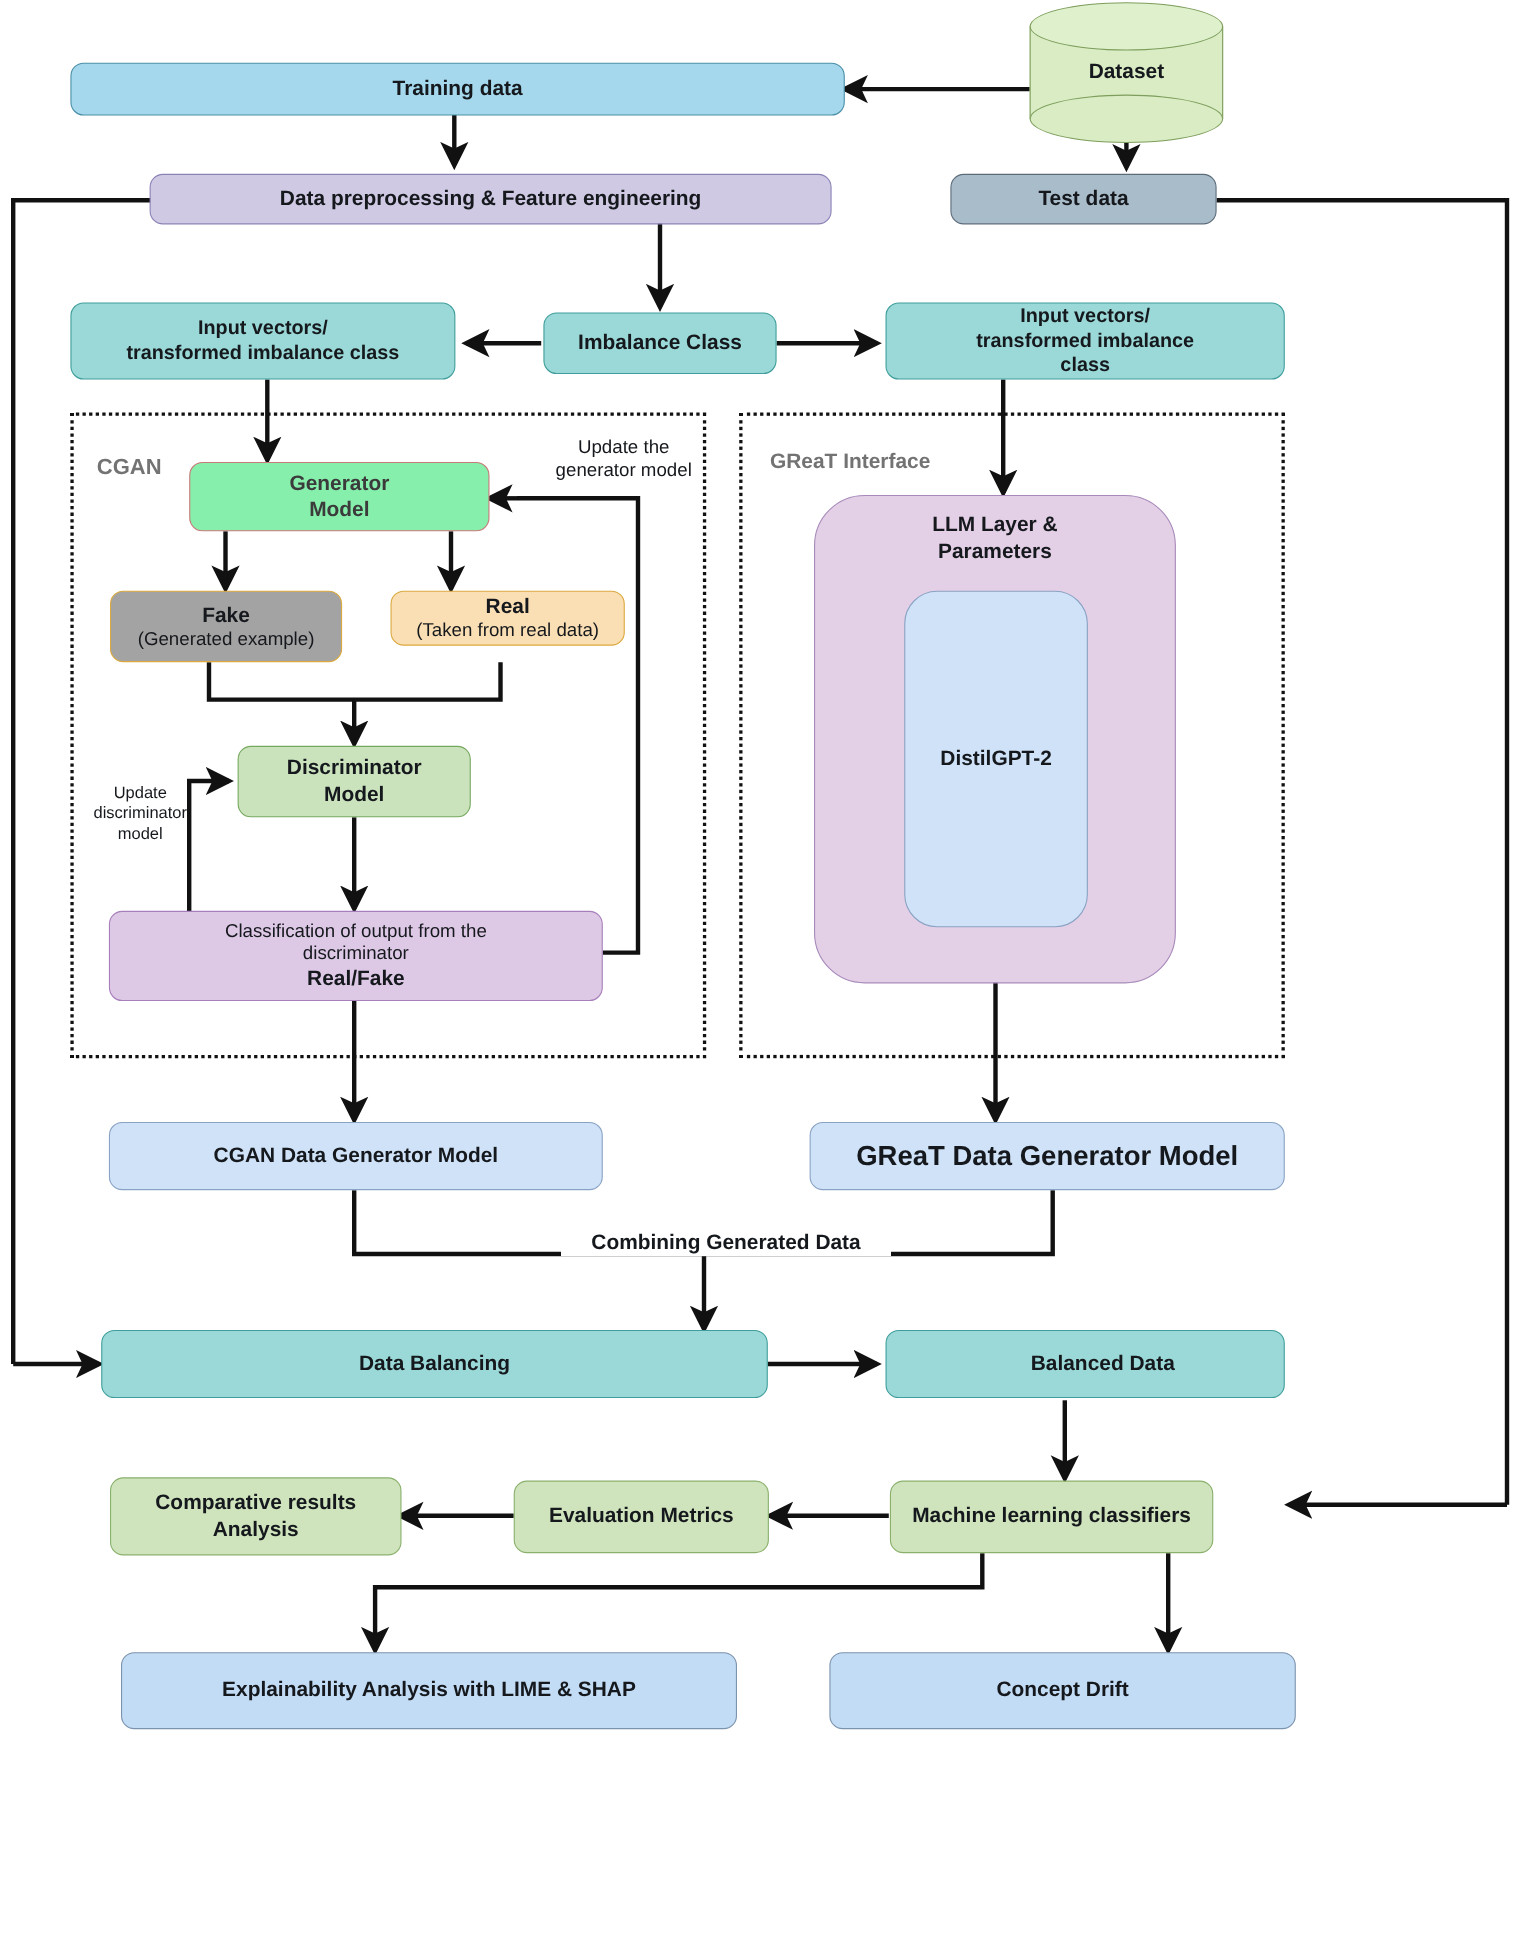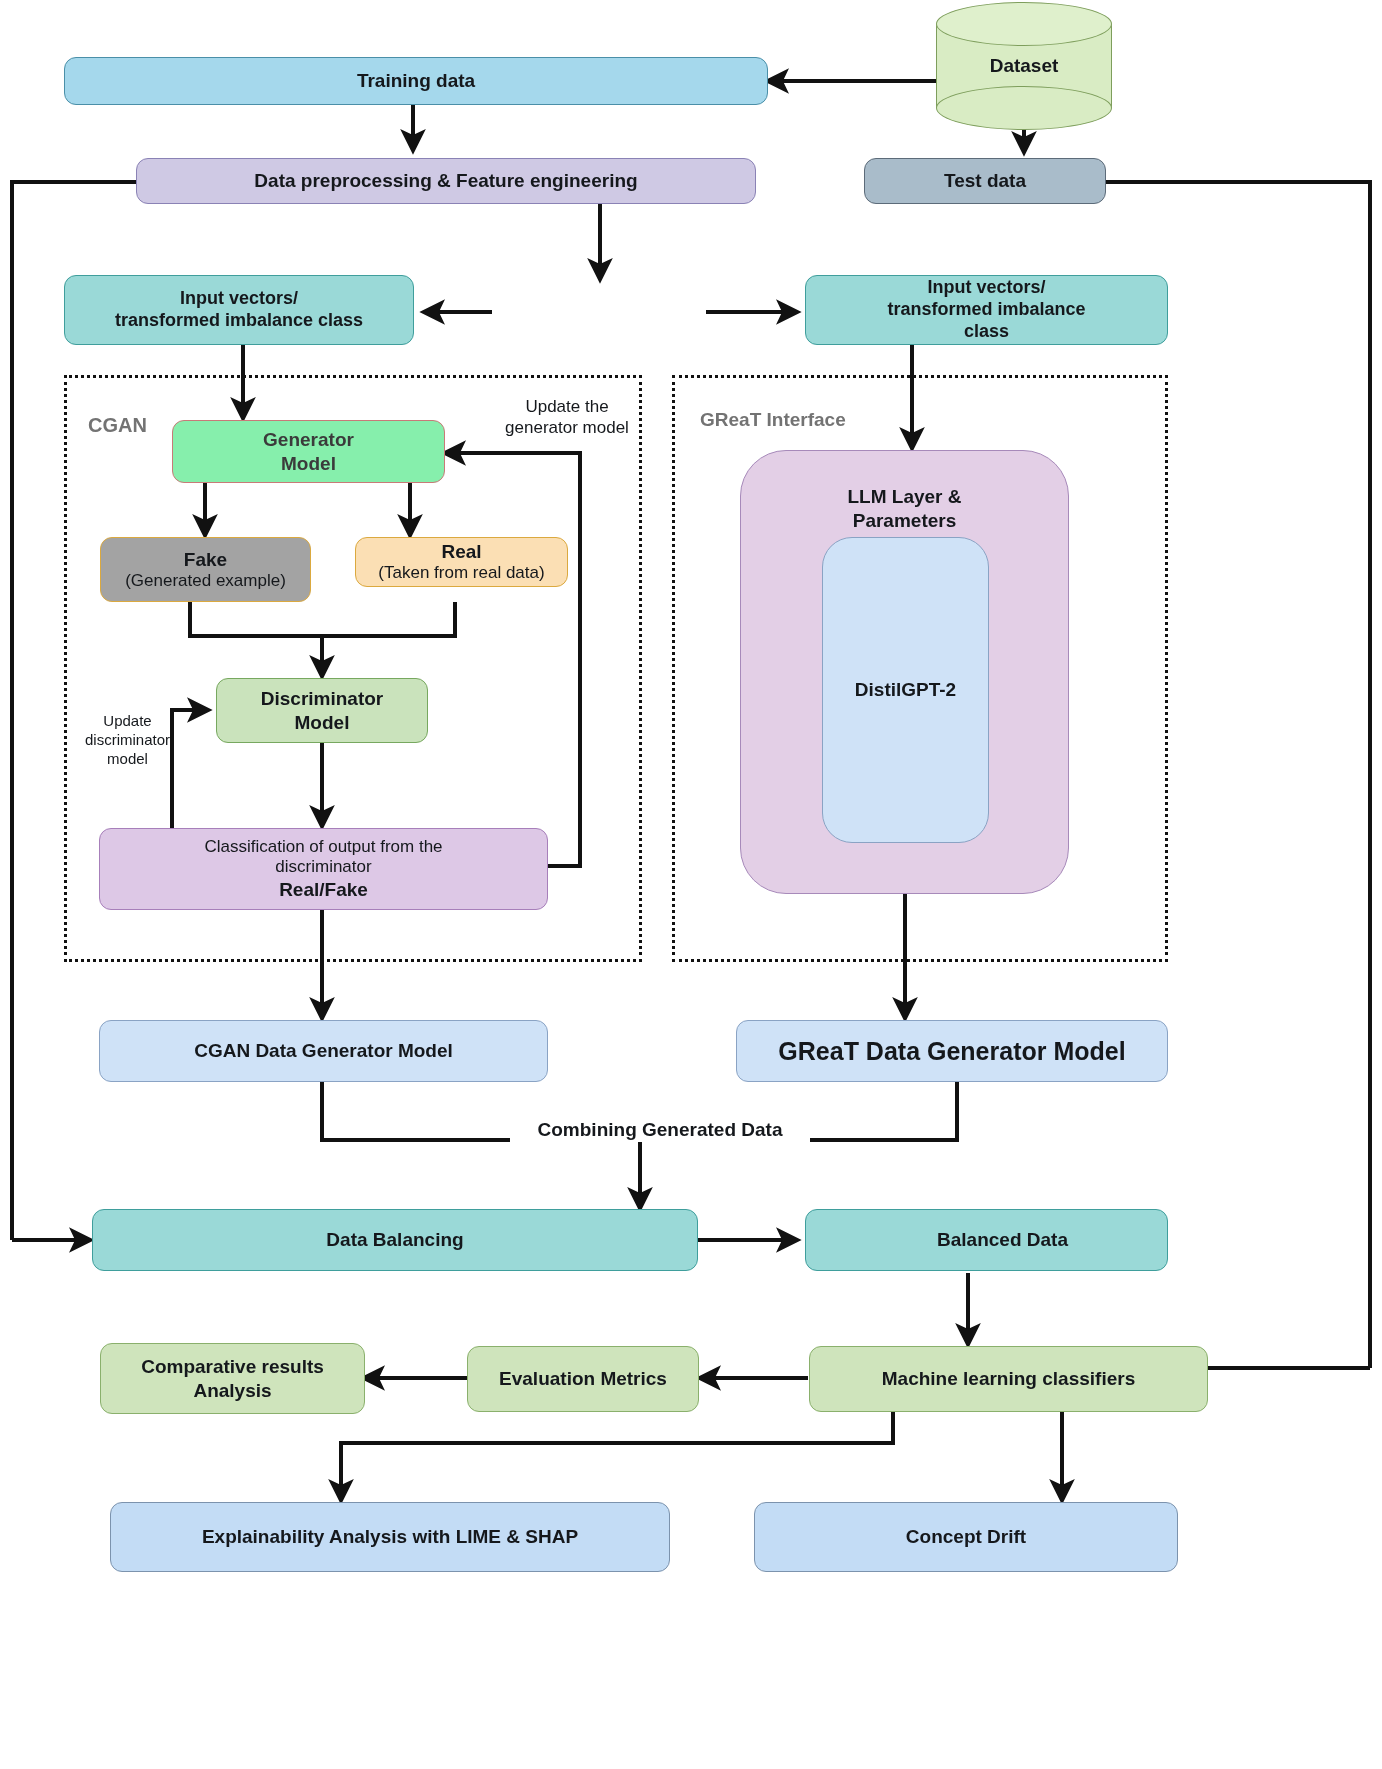--- a/index.html
+++ b/index.html
@@ -208,20 +208,23 @@
   </div>
 
   <div class="node" style="left:864px; top:158px; width:242px; height:46px; background:#a9bcca; border-color:#5c6b79; font-size:19px;">
     <span>Test data</span>
   </div>
 
   <div class="node" style="left:136px; top:158px; width:620px; height:46px; background:#cfc9e4; border-color:#8a82b5; font-size:19px;">
     <span>Data preprocessing  &amp; Feature engineering</span>
   </div>
 
+  <div class="node" style="left:494px; top:284px; width:212px; height:56px; background:#9ad9d7; border-color:#3f9e9c; font-size:19px;">
+    <span>Imbalance Class</span>
+  </div>
 
   <div class="node" style="left:64px; top:275px; width:350px; height:70px; background:#9ad9d7; border-color:#3f9e9c; font-size:18px; flex-direction:column;">
     <span>Input vectors/</span>
     <span>transformed imbalance class</span>
   </div>
 
   <div class="node" style="left:805px; top:275px; width:363px; height:70px; background:#9ad9d7; border-color:#3f9e9c; font-size:18px; flex-direction:column;">
     <span>Input vectors/</span>
     <span>transformed imbalance</span>
     <span>class</span>
@@ -247,21 +250,21 @@
     <span>Model</span>
   </div>
 
   <div class="node" style="left:99px; top:828px; width:449px; height:82px; background:#ddc8e6; border-color:#a77fba; font-size:17px; flex-direction:column;">
     <span style="font-weight:normal;">Classification of output from the</span>
     <span style="font-weight:normal;">discriminator</span>
     <span style="font-size:19px;">Real/Fake</span>
   </div>
 
   <div style="position:absolute; left:740px; top:450px; width:327px; height:442px; background:#e3cfe6; border:1.5px solid #a78aba; border-radius:46px; z-index:3;">
-    <div style="position:absolute; left:0; top:34px; width:100%; text-align:center; font-weight:bold; font-size:19px; color:#15181c; line-height:1.25;">
+    <div style="position:absolute; left:0; top:15px; width:100%; text-align:center; font-weight:bold; font-size:19px; color:#15181c; line-height:1.25;">
       <div>LLM Layer &amp;</div>
       <div>Parameters</div>
     </div>
 
     <div style="position:absolute; left:81px; top:86px; width:165px; height:304px; background:#cfe2f7; border:1.5px solid #8aa3c4; border-radius:30px; display:flex; align-items:center; justify-content:center;">
       <span style="font-weight:bold; font-size:19px; color:#15181c;">DistilGPT-2</span>
     </div>
   </div>
 
   <div class="node" style="left:99px; top:1020px; width:449px; height:62px; background:#cfe2f7; border-color:#8aa3c4; font-size:19px;">
@@ -273,21 +276,21 @@
   </div>
 
   <div class="node" style="left:92px; top:1209px; width:606px; height:62px; background:#9ad9d7; border-color:#3f9e9c; font-size:19px;">
     <span>Data Balancing</span>
   </div>
 
   <div class="node" style="left:805px; top:1209px; width:363px; height:62px; background:#9ad9d7; border-color:#3f9e9c; font-size:19px;padding-left:40px;">
     <span>Balanced Data</span>
   </div>
 
-  <div class="node" style="left:809px; top:1346px; width:399px; height:66px; background:#cfe4bc; border-color:#8ab06c; font-size:19px;">
+  <div class="node" style="left:809px; top:1346px; width:294px; height:66px; background:#cfe4bc; border-color:#8ab06c; font-size:19px;">
     <span>Machine learning classifiers</span>
   </div>
 
   <div class="node" style="left:467px; top:1346px; width:232px; height:66px; background:#cfe4bc; border-color:#8ab06c; font-size:19px;">
     <span>Evaluation  Metrics</span>
   </div>
 
   <div class="node" style="left:100px; top:1343px; width:265px; height:71px; background:#cfe4bc; border-color:#8ab06c; font-size:19px; flex-direction:column;">
     <span>Comparative results</span>
     <span>Analysis</span>

